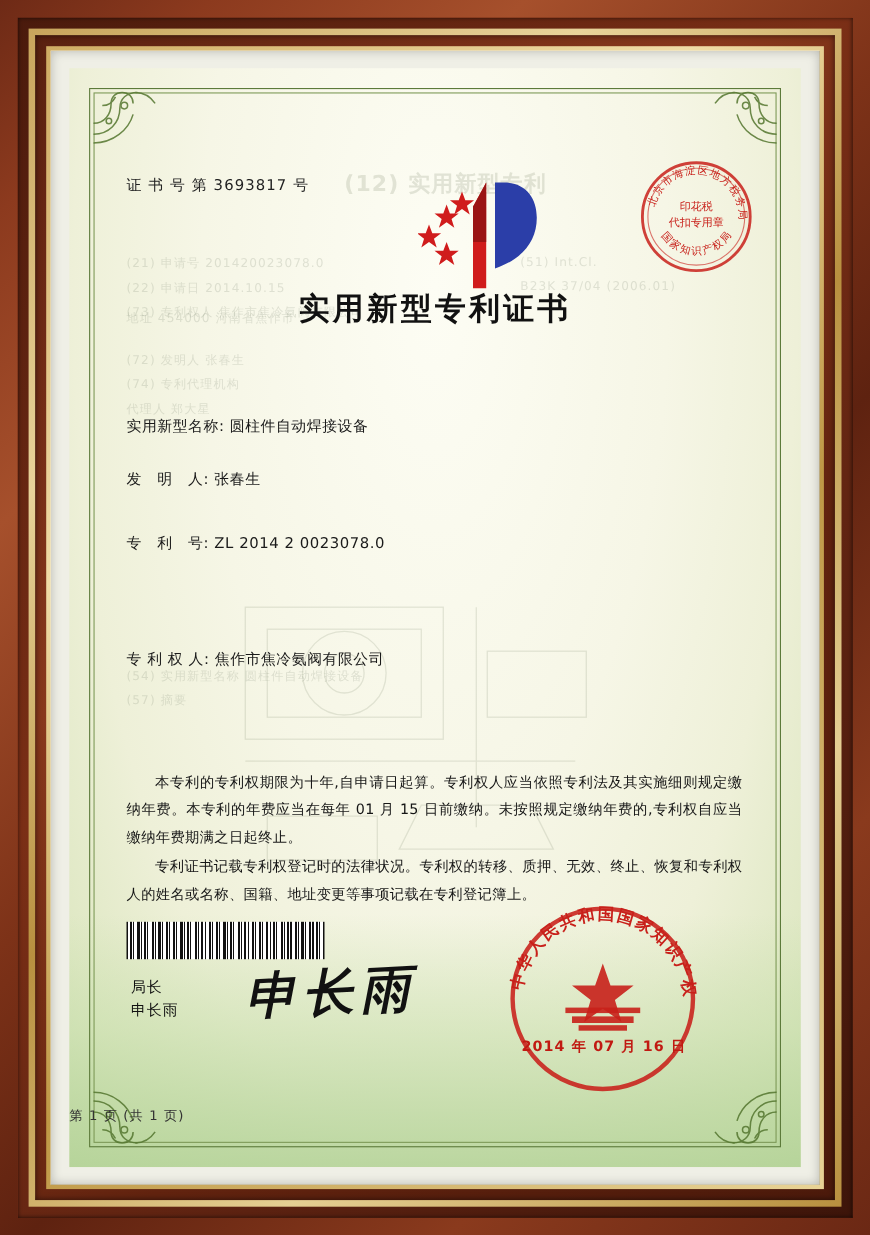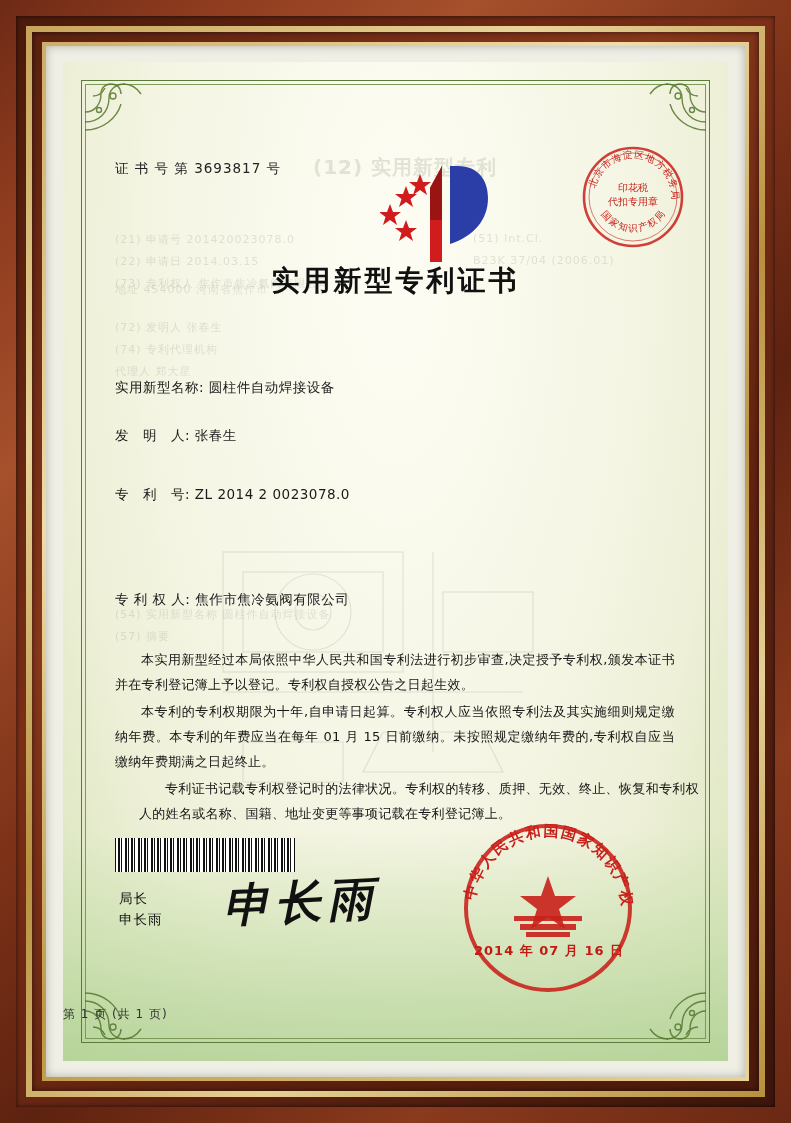--- a/index.html
+++ b/index.html
@@ -257,21 +257,21 @@
   <div class="frame-inner-dark"></div>
   <div class="frame-gold2"></div>
   <div class="mat"></div>
 
   <div class="paper">
 
     <div class="paper-green-bottom"></div>
 
     <div class="ghost ghost-title" style="left:250px; top:92px;">(12) 实用新型专利</div>
     <div class="ghost" style="left:52px; top:170px;">(21) 申请号 201420023078.0</div>
-    <div class="ghost" style="left:52px; top:192px;">(22) 申请日 2014.03.15</div>
+    <div class="ghost" style="left:52px; top:192px;">(22) 申请日 2014.10.15</div>
     <div class="ghost" style="left:52px; top:214px;">(73) 专利权人 焦作市焦冷氨阀有限公司</div>
     <div class="ghost" style="left:52px; top:220px;">地址 454000 河南省焦作市</div>
     <div class="ghost" style="left:52px; top:258px;">(72) 发明人 张春生</div>
     <div class="ghost" style="left:52px; top:280px;">(74) 专利代理机构</div>
     <div class="ghost" style="left:52px; top:302px;">代理人 郑大星</div>
     <div class="ghost" style="left:410px; top:170px;">(51) Int.Cl.</div>
     <div class="ghost" style="left:410px; top:192px;">B23K 37/04 (2006.01)</div>
     <div class="ghost" style="left:52px; top:545px;">(54) 实用新型名称 圆柱件自动焊接设备</div>
     <div class="ghost" style="left:52px; top:567px;">(57) 摘要</div>
 
@@ -386,23 +386,22 @@
     </div>
     <div class="field" style="top:384px;">
       <span class="lbl">专　利　号:</span>
       <span class="val">ZL 2014 2 0023078.0</span>
     </div>
     <div class="field" style="top:489px;">
       <span class="lbl">专 利 权 人:</span>
       <span class="val">焦作市焦冷氨阀有限公司</span>
     </div>
 
-    <div class="body-para" style="top:585px;">本实用新型经过本局依照中华人民共和国专利法进行初步审查,决定授予专利权,颁发本证书并在专利登记簿上予以登记。专利权自授权公告之日起生效。</div>
     <div class="body-para" style="top:637px;">本专利的专利权期限为十年,自申请日起算。专利权人应当依照专利法及其实施细则规定缴纳年费。本专利的年费应当在每年 01 月 15 日前缴纳。未按照规定缴纳年费的,专利权自应当缴纳年费期满之日起终止。</div>
-    <div class="body-para" style="top:714px;margin-left:24px;">专利证书记载专利权登记时的法律状况。专利权的转移、质押、无效、终止、恢复和专利权人的姓名或名称、国籍、地址变更等事项记载在专利登记簿上。</div>
+    <div class="body-para" style="top:714px;">专利证书记载专利权登记时的法律状况。专利权的转移、质押、无效、终止、恢复和专利权人的姓名或名称、国籍、地址变更等事项记载在专利登记簿上。</div>
 
     <div class="barcode"></div>
 
     <div class="director-label">
       <div>局长</div>
       <div>申长雨</div>
     </div>
     <div class="signature">申长雨</div>
 
     <svg class="stamp-main" viewBox="0 0 180 180">

